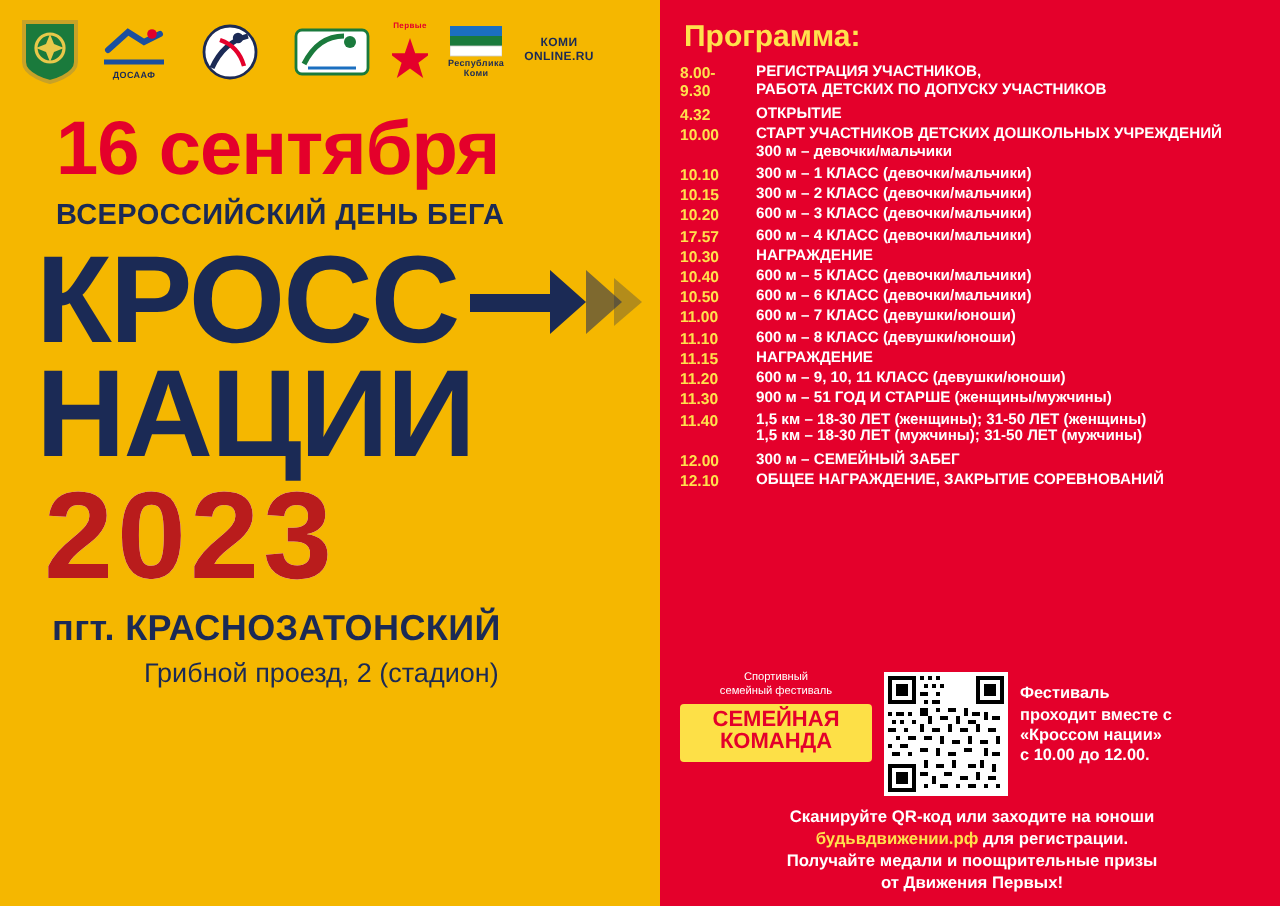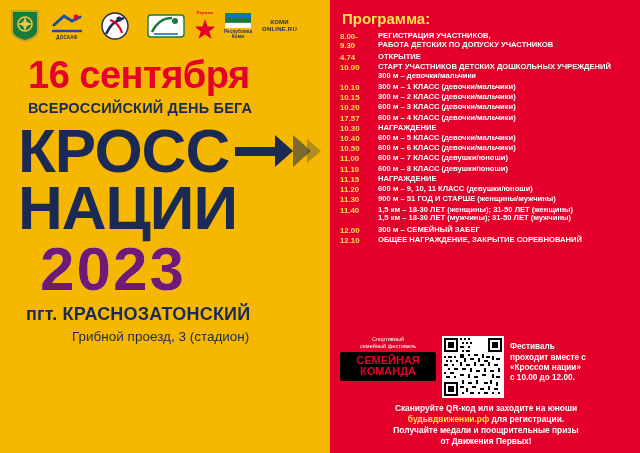--- a/index.html
+++ b/index.html
@@ -45,22 +45,22 @@
   }
   .kross .word{
     font-size:62px;line-height:.92;font-weight:bold;color:#1b2a55;
     letter-spacing:-1px;
   }
   .kross-row{display:flex;align-items:center;}
   .arrow{
     margin-left:6px;display:flex;align-items:center;
   }
   .year{
-    margin:2px 0 0 28px;font-size:62px;line-height:1;font-weight:bold;
-    color:#701a75;letter-spacing:2px;
+    margin:2px 0 0 10px;font-size:62px;line-height:1;font-weight:bold;
+    color:#b91c1c;letter-spacing:2px;
     text-shadow:0 0 0 #fff;
   }
   .place{
     margin:4px 0 0 14px;font-size:18px;font-weight:bold;color:#1b2a55;
     letter-spacing:.2px;
   }
   .addr{
     margin:4px 0 0 60px;font-size:13.5px;color:#1b2a55;font-weight:normal;
   }
 
@@ -88,21 +88,21 @@
   
   .bottom{
     position:absolute;left:10px;right:8px;bottom:6px;
   }
   .bot-row{display:flex;align-items:flex-start;gap:6px;}
   .fest-logo{
     width:96px;text-align:center;color:#ffffff;
   }
   .fest-small{font-size:5.6px;line-height:1.2;margin-bottom:2px;}
   .fest-badge{
-    background:#000000;color:#e4002b;font-weight:bold;font-size:11px;
+    background:#fde047;color:#e4002b;font-weight:bold;font-size:11px;
     line-height:1.05;padding:3px 2px;border-radius:2px;
   }
   .qr{
     width:62px;height:62px;background:#ffffff;padding:2px;box-sizing:border-box;
   }
   .qr svg{display:block;}
   .fest-note{
     font-size:8.2px;line-height:1.25;font-weight:bold;color:#ffffff;
     padding-top:6px;
   }
@@ -193,36 +193,36 @@
             <path d="M72 8 l14 12 l-14 12 z" fill="#1b2a55" opacity=".3"></path>
           </svg>
         </div>
       </div>
       <div class="word">НАЦИИ</div>
     </div>
 
     <div class="year">2023</div>
 
     <div class="place">пгт. КРАСНОЗАТОНСКИЙ</div>
-    <div class="addr">Грибной проезд, 3 (стадион)</div>
+    <div class="addr">Грибной проезд, 2 (стадион)</div>
   </div>
 
   <div class="right">
     <div class="prog-title">Программа:</div>
 
     <table class="sched">
       <tbody id="sched-body">
           <tr class="two">
             <td class="t" style="white-space: pre-line;">8.00-
 9.30</td>
             <td style="white-space: pre-line;">РЕГИСТРАЦИЯ УЧАСТНИКОВ,
 РАБОТА ДЕТСКИХ ПО ДОПУСКУ УЧАСТНИКОВ</td>
           </tr>
           <tr>
-            <td class="t" style="white-space: pre-line;">4.74</td>
+            <td class="t" style="white-space: pre-line;">4.32</td>
             <td style="white-space: pre-line;">ОТКРЫТИЕ</td>
           </tr>
           <tr class="two">
             <td class="t" style="white-space: pre-line;">10.00</td>
             <td style="white-space: pre-line;">СТАРТ УЧАСТНИКОВ ДЕТСКИХ ДОШКОЛЬНЫХ УЧРЕЖДЕНИЙ
 300 м – девочки/мальчики</td>
           </tr>
           <tr>
             <td class="t" style="white-space: pre-line;">10.10</td>
             <td style="white-space: pre-line;">300 м – 1 КЛАСС (девочки/мальчики)</td>

